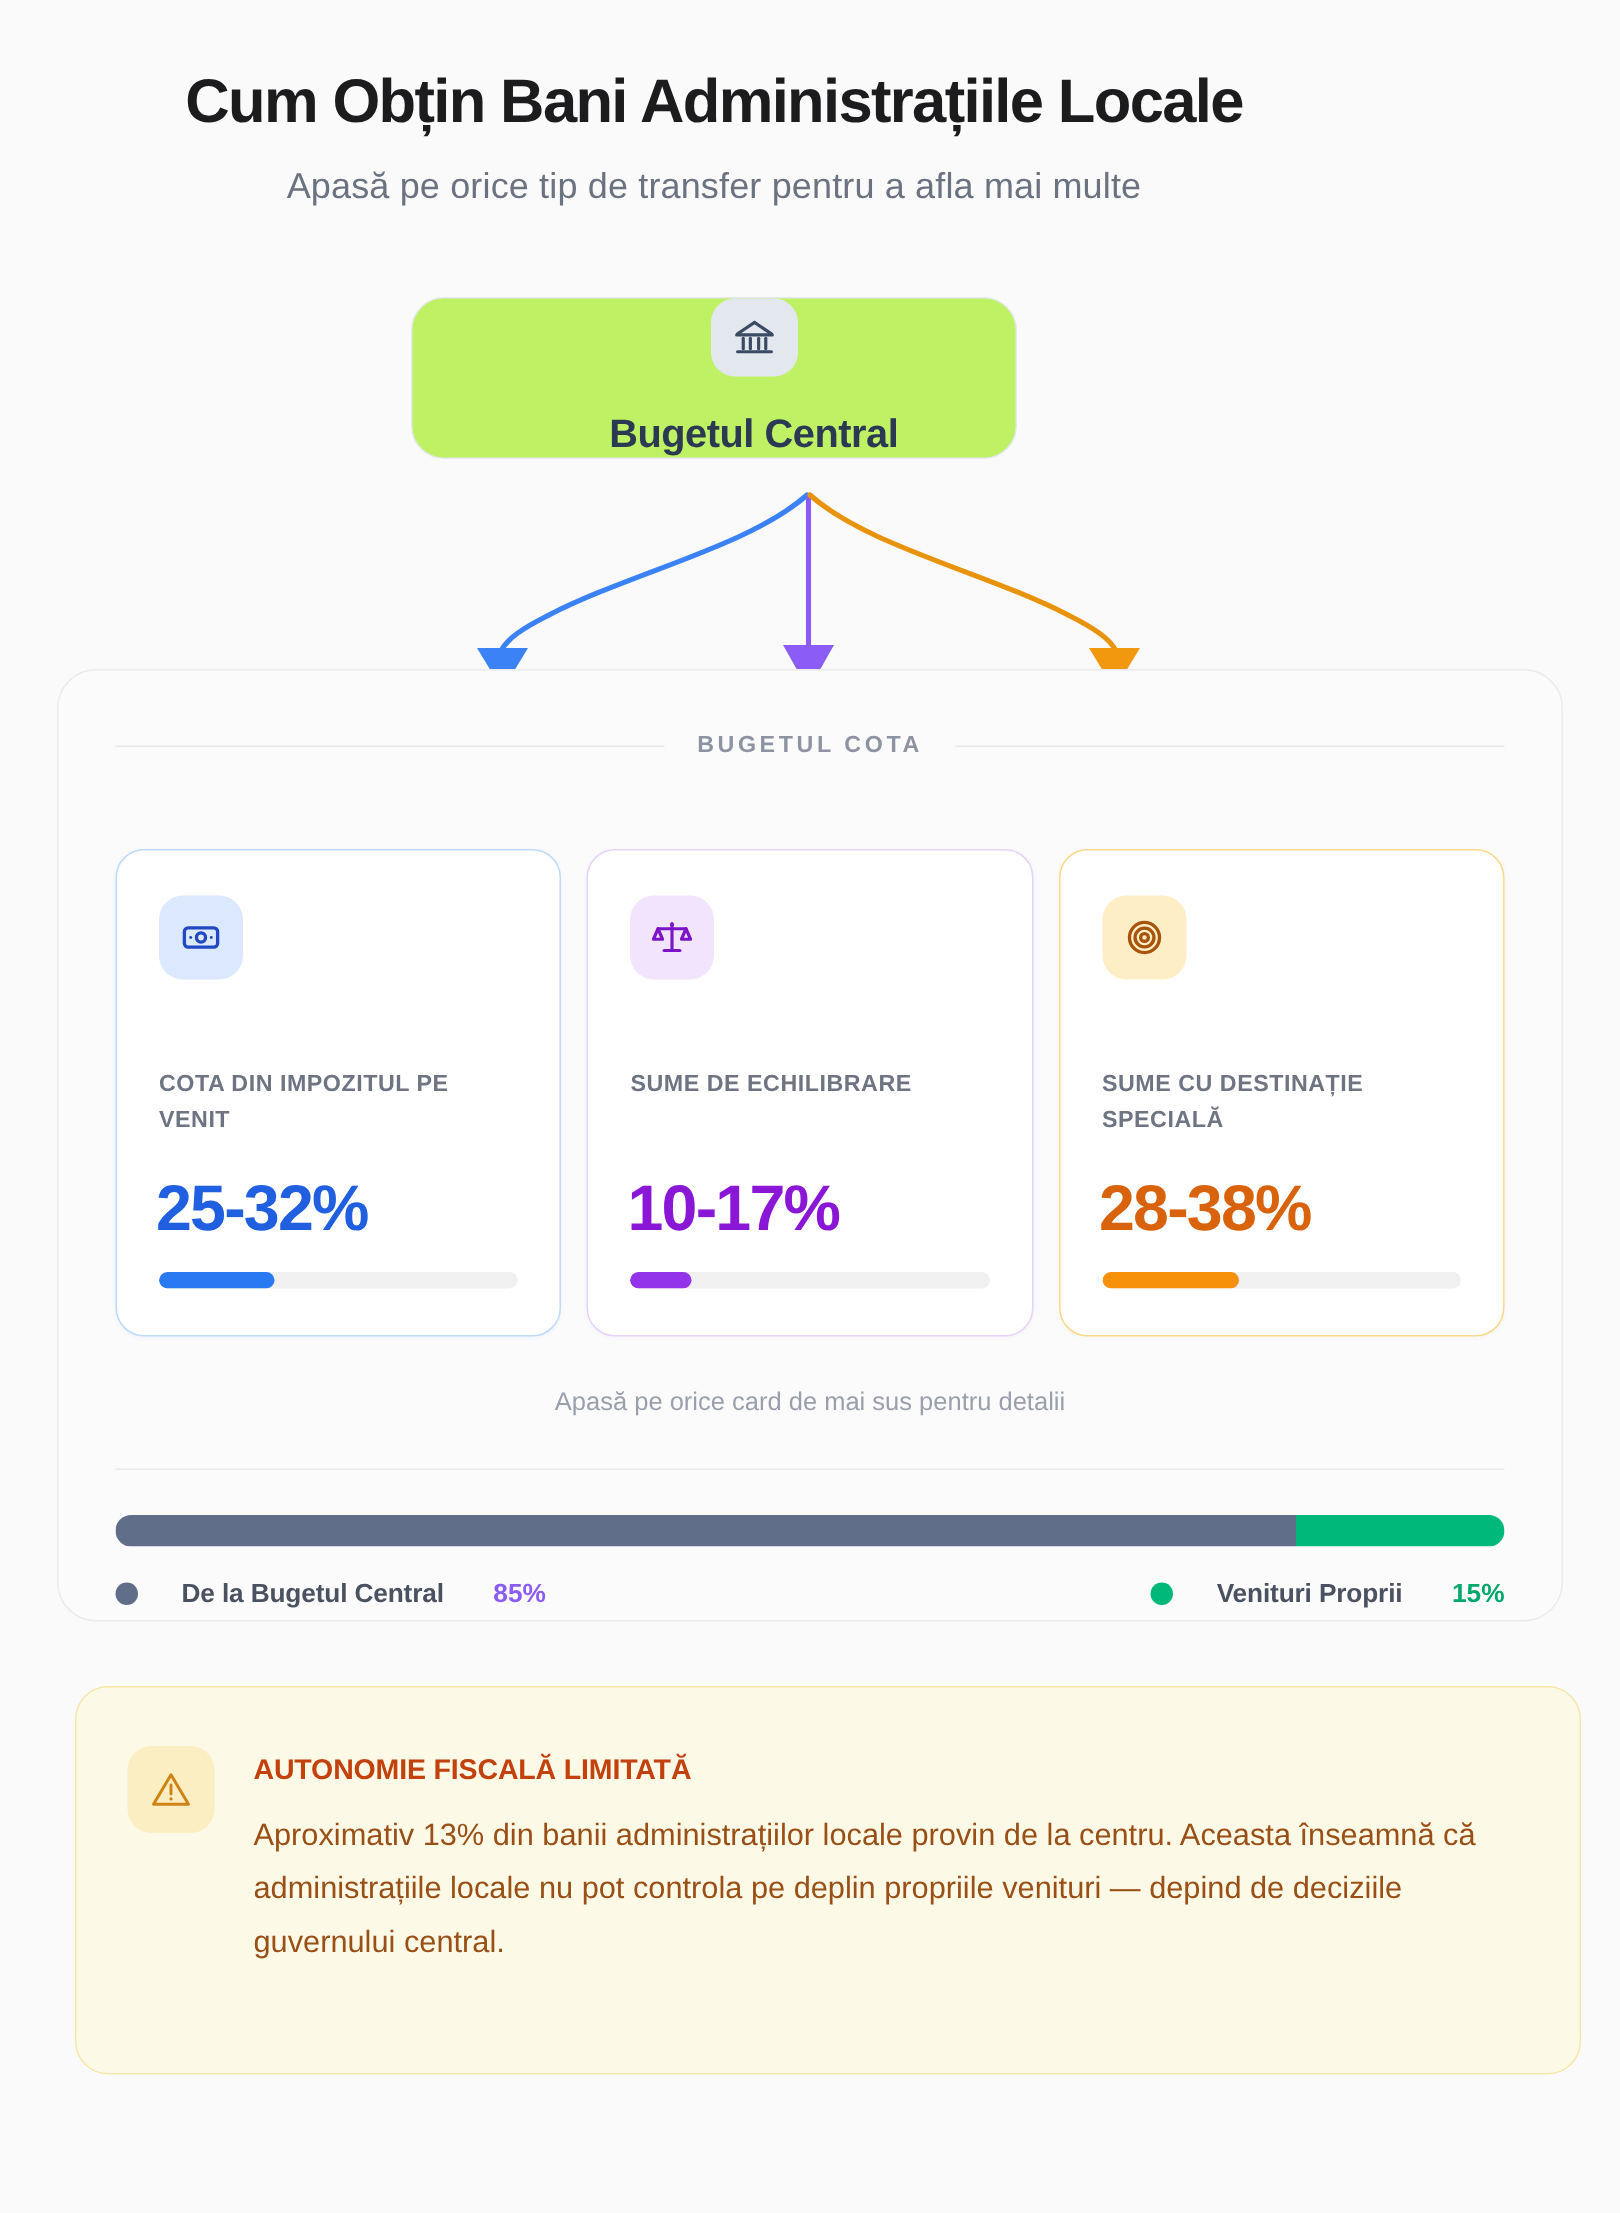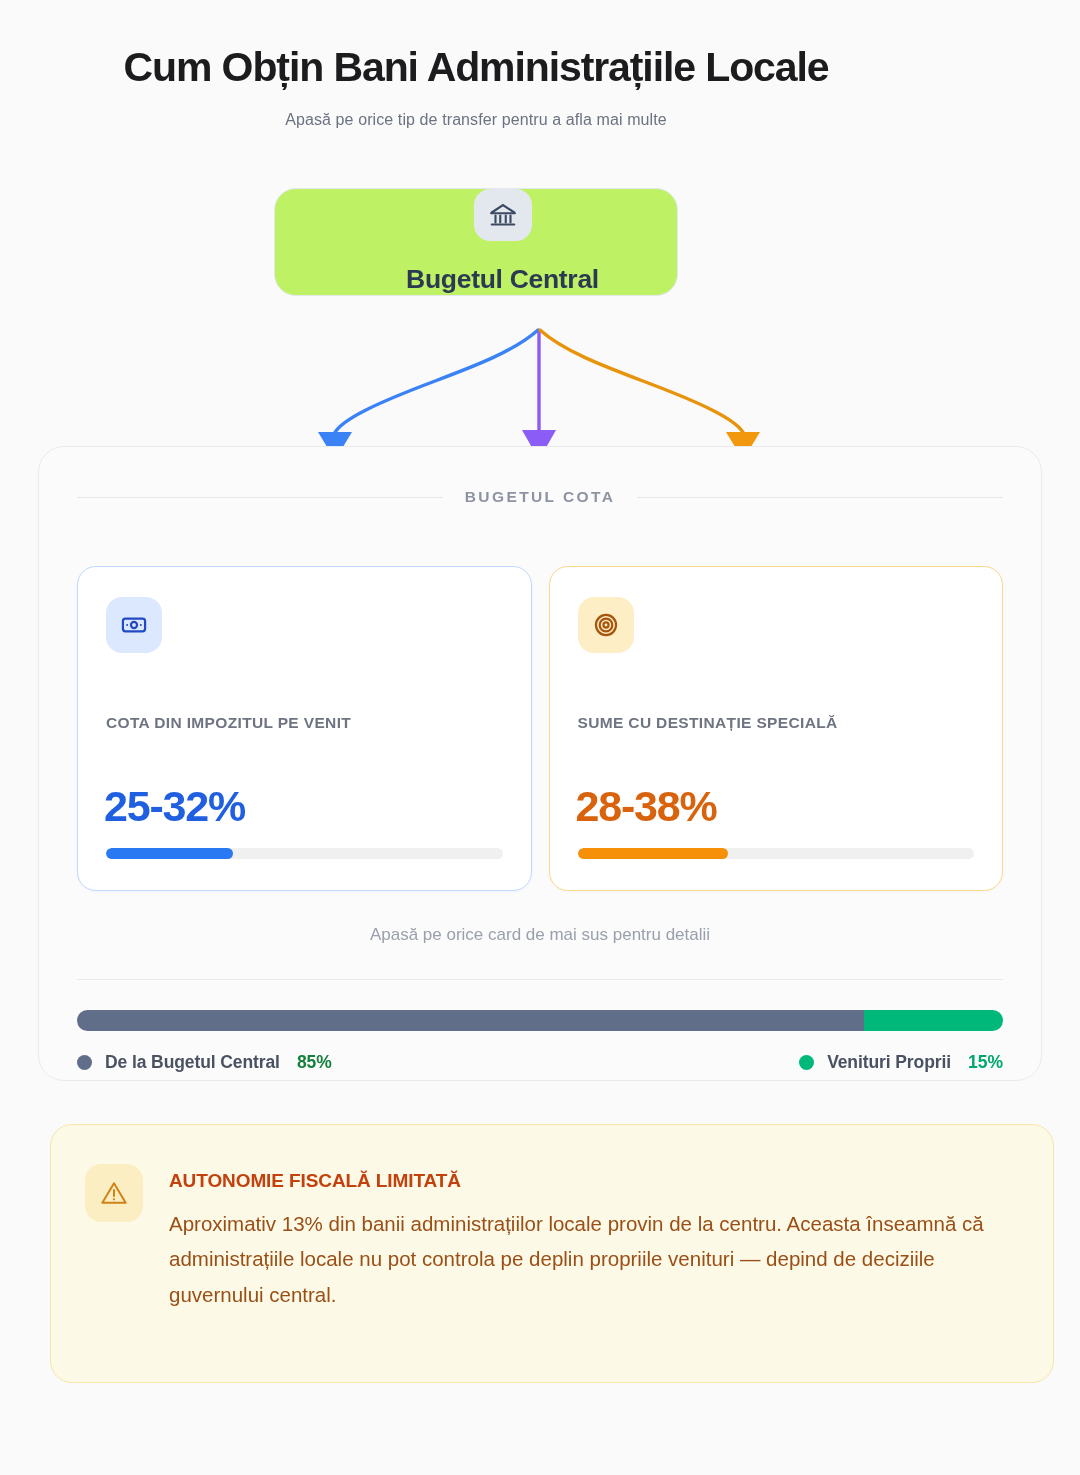--- a/index.html
+++ b/index.html
@@ -16,21 +16,21 @@
   .header { padding-top: 44px; text-align: center; }
   .title {
     font-size: 41px;
     font-weight: 800;
     color: #1c1c1e;
     letter-spacing: -1.1px;
     line-height: 1.15;
   }
   .subtitle {
     margin-top: 20px;
-    font-size: 16px;
+    font-size: 24px;
     color: #6b7280;
     letter-spacing: 0.1px;
   }
 
   
   .central-wrap { display: flex; justify-content: center; margin-top: 59px; }
   .central-card {
     width: 404px;
     height: 108px;
     background: #bef264;
@@ -146,27 +146,27 @@
     overflow: hidden;
     margin: 30px 38px 0 38px;
   }
   .split-seg-central { background: #616e8a; }
   .split-seg-own { background: #00b879; }
 
   .legend-row {
     display: flex; justify-content: space-between;
     margin: 21px 38px 0 38px;
   }
-  .legend-item { display: flex; align-items: center; gap: 13px; }
+  .legend-item { display: flex; align-items: center; gap: 29px; }
   .legend-dot { width: 15px; height: 15px; border-radius: 50%; }
   .legend-dot.central { background: #616e8a; }
   .legend-dot.own { background: #00b879; }
   .legend-label { font-size: 17.5px; font-weight: 700; color: #4a5160; letter-spacing: -0.1px; }
   .legend-value { font-size: 17.5px; font-weight: 800; margin-left: 4px; }
-  .legend-value.central { color: #15803d; text-align: center; }
+  .legend-value.central { color: #8b5cf6; text-align: center; }
   .legend-value.own { color: #00a86b; }
 
   
   .warn-box {
     position: absolute;
     left: 38px; top: 1124px;
     width: 1004px; height: 259px;
     background: #fdf9e7;
     border: 1.5px solid #f7e6a8;
     border-radius: 22px;
@@ -258,20 +258,37 @@
             <circle cx="17.9" cy="12" r="0.85" fill="#2249c4" stroke="none"></circle>
           </svg>
         </div>
         <div class="card-label">COTA DIN IMPOZITUL PE VENIT</div>
         <div class="card-value">25-32%</div>
         <div class="card-bar">
           <div class="card-bar-fill" style="width:32%"></div>
         </div>
       </div>
 
+      <div class="card purple">
+        <div class="card-icon">
+          <svg width="28" height="28" viewBox="0 0 24 24" fill="none" stroke="#7c14c9" stroke-width="1.8" stroke-linecap="round" stroke-linejoin="round">
+            <line x1="12" y1="4" x2="12" y2="19"></line>
+            <line x1="4" y1="7" x2="20" y2="7"></line>
+            <circle cx="12" cy="4.6" r="1.1" fill="#7c14c9" stroke="none"></circle>
+            <path d="M4 7 L1.4 13 H6.6 Z"></path>
+            <path d="M20 7 L17.4 13 H22.6 Z"></path>
+            <line x1="7.5" y1="19.4" x2="16.5" y2="19.4"></line>
+          </svg>
+        </div>
+        <div class="card-label">SUME DE ECHILIBRARE</div>
+        <div class="card-value">10-17%</div>
+        <div class="card-bar">
+          <div class="card-bar-fill" style="width:17%"></div>
+        </div>
+      </div>
 
       <div class="card orange">
         <div class="card-icon">
           <svg width="28" height="28" viewBox="0 0 24 24" fill="none" stroke="#a9540d" stroke-width="1.9">
             <circle cx="12" cy="12" r="8.6"></circle>
             <circle cx="12" cy="12" r="5.4"></circle>
             <circle cx="12" cy="12" r="2.2"></circle>
           </svg>
         </div>
         <div class="card-label">SUME CU DESTINAȚIE SPECIALĂ</div>

